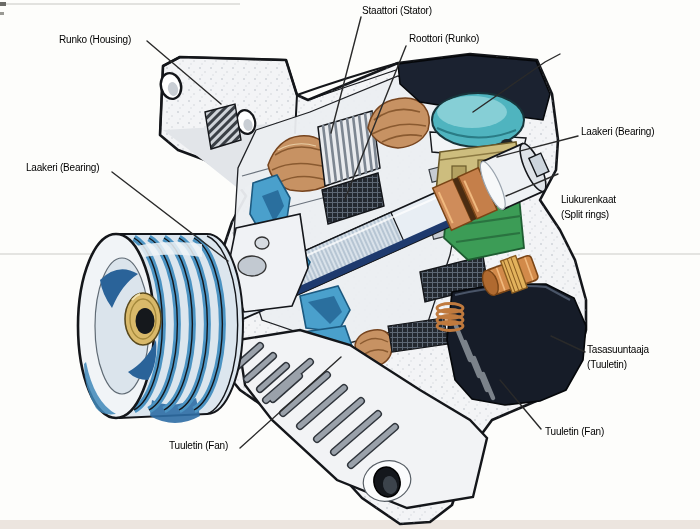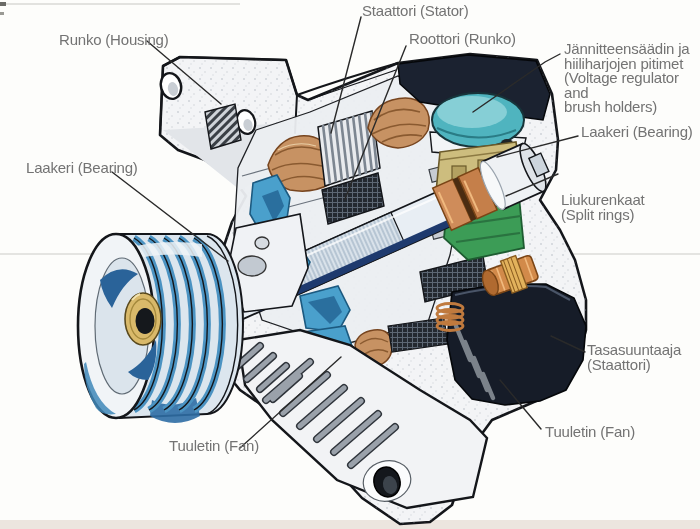--- a/index.html
+++ b/index.html
@@ -1,20 +1,20 @@
 <!DOCTYPE html>
 <html><head>
 <meta charset="utf-8">
 <title>Alternator cutaway diagram</title>
 <style>
   html,body{margin:0;padding:0;background:#ffffff;}
   #stage{position:relative;width:700px;height:529px;background:#fdfdfb;overflow:hidden;
          font-family:"Liberation Sans", sans-serif;}
   #art{position:absolute;left:0;top:0;}
-  .label{position:absolute;font-size:15px;line-height:14.5px;color:#737373;
+  .label{position:absolute;font-size:10px;line-height:14.5px;color:#000000;
          white-space:pre-line;letter-spacing:-0.2px;}
   .ol{stroke:#14161a;stroke-linejoin:round;stroke-linecap:round;}
   .leader{stroke:#2a2a2a;stroke-width:1.4;fill:none;stroke-linecap:round;}
 </style>
 </head>
 <body>
 
 <div id="stage">
 
 <svg id="art" width="700" height="529" viewBox="0 0 700 529">
@@ -204,26 +204,22 @@
     <line class="leader" x1="112" y1="172" x2="228" y2="261"></line>
     <line class="leader" x1="585" y1="352" x2="551" y2="336"></line>
     <line class="leader" x1="541" y1="429" x2="500" y2="380"></line>
     <line class="leader" x1="240" y1="448" x2="341" y2="357"></line>
   </g>
 </svg>
 
   <div class="label" style="left:59px;top:33px;">Runko (Housing)</div>
   <div class="label" style="left:362px;top:4px;">Staattori (Stator)</div>
   <div class="label" style="left:409px;top:32px;">Roottori (Runko)</div>
-  <div class="label" style="left:564px;top:42px;">Jännitteensäädin ja
-hiiliharjojen pitimet
-(Voltage regulator and
-brush holders)</div>
   <div class="label" style="left:581px;top:125px;">Laakeri (Bearing)</div>
   <div class="label" style="left:561px;top:162px;margin-top:31px;">Liukurenkaat
 (Split rings)</div>
   <div class="label" style="left:26px;top:161px;">Laakeri (Bearing)</div>
   <div class="label" style="left:587px;top:343px;">Tasasuuntaaja
-(Staattori)</div>
+(Tuuletin)</div>
   <div class="label" style="left:545px;top:425px;">Tuuletin (Fan)</div>
   <div class="label" style="left:169px;top:439px;">Tuuletin (Fan)</div>
 
 </div>
 
 </body></html>

